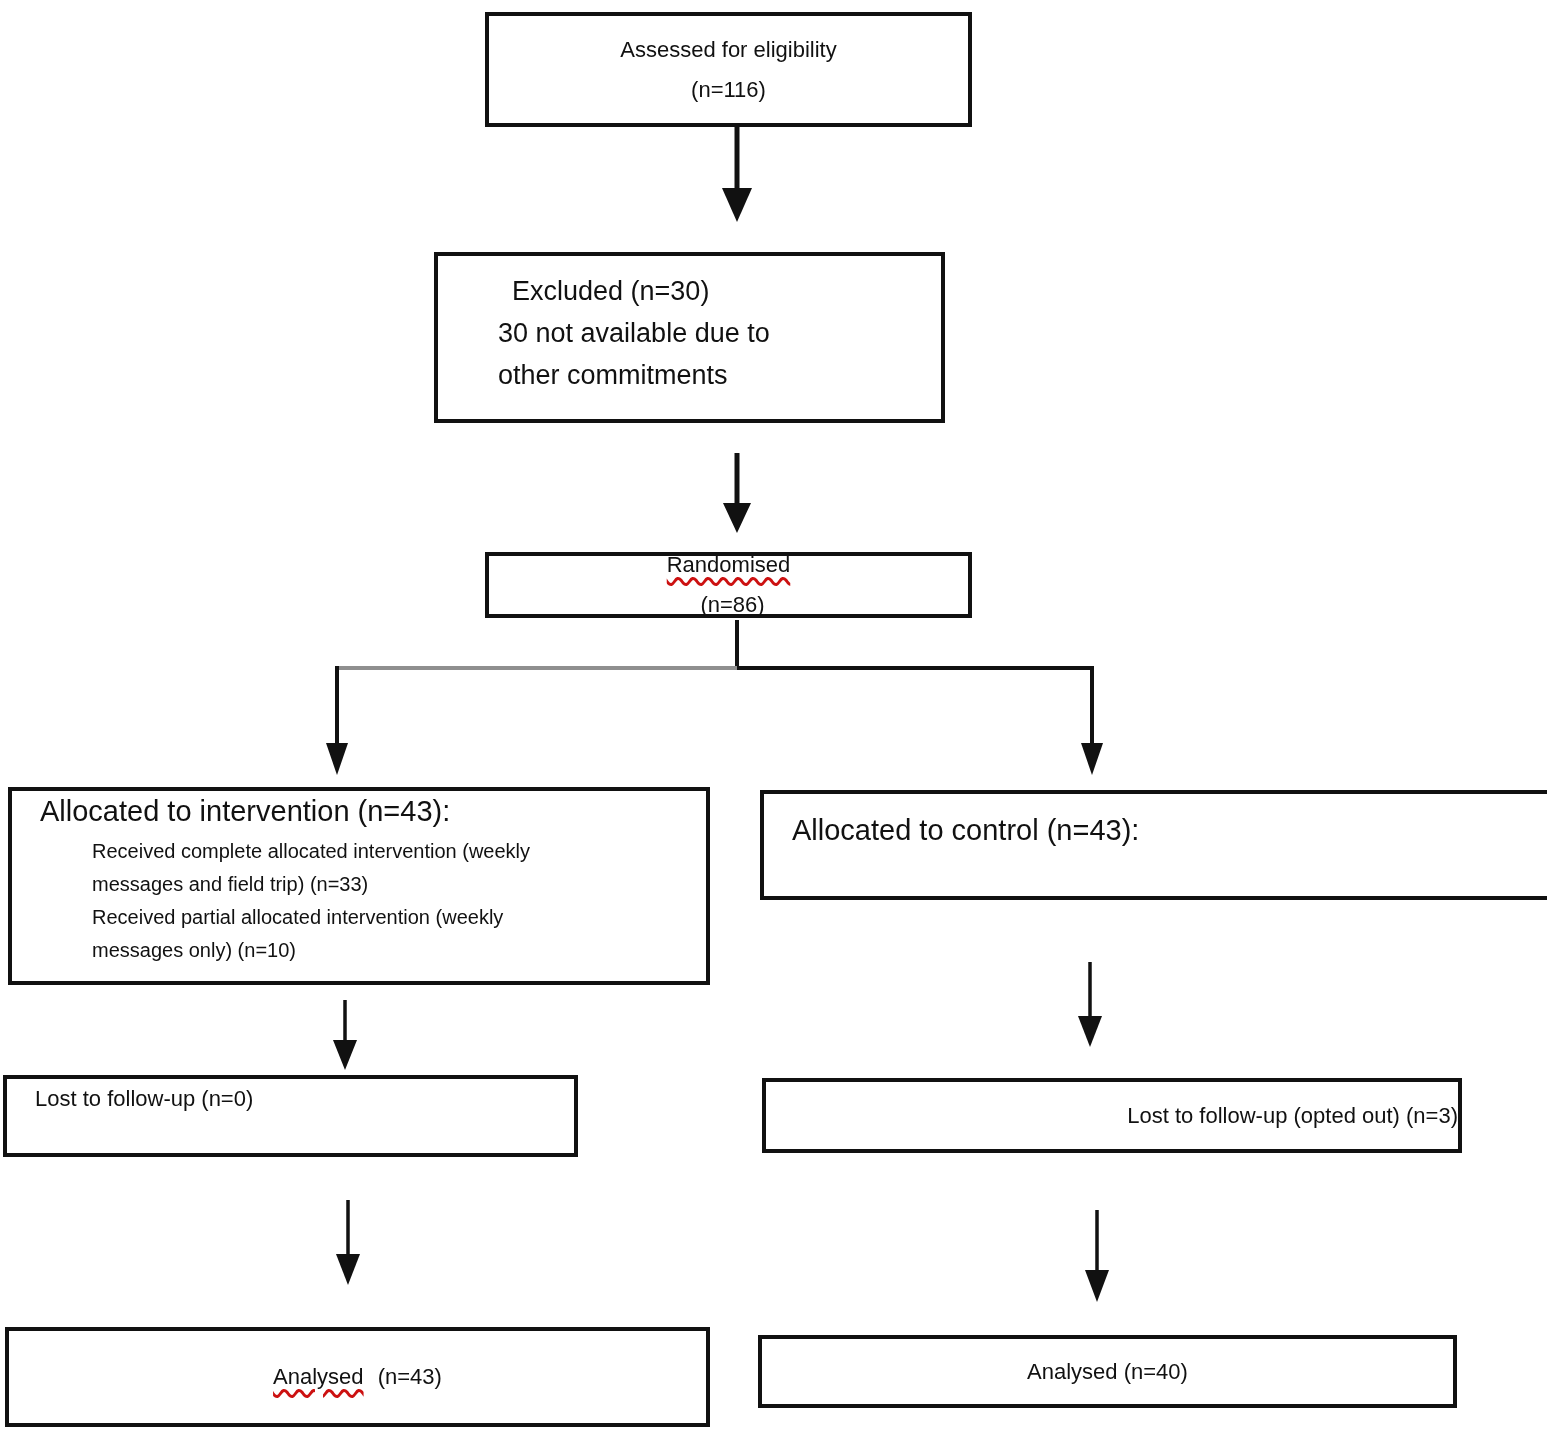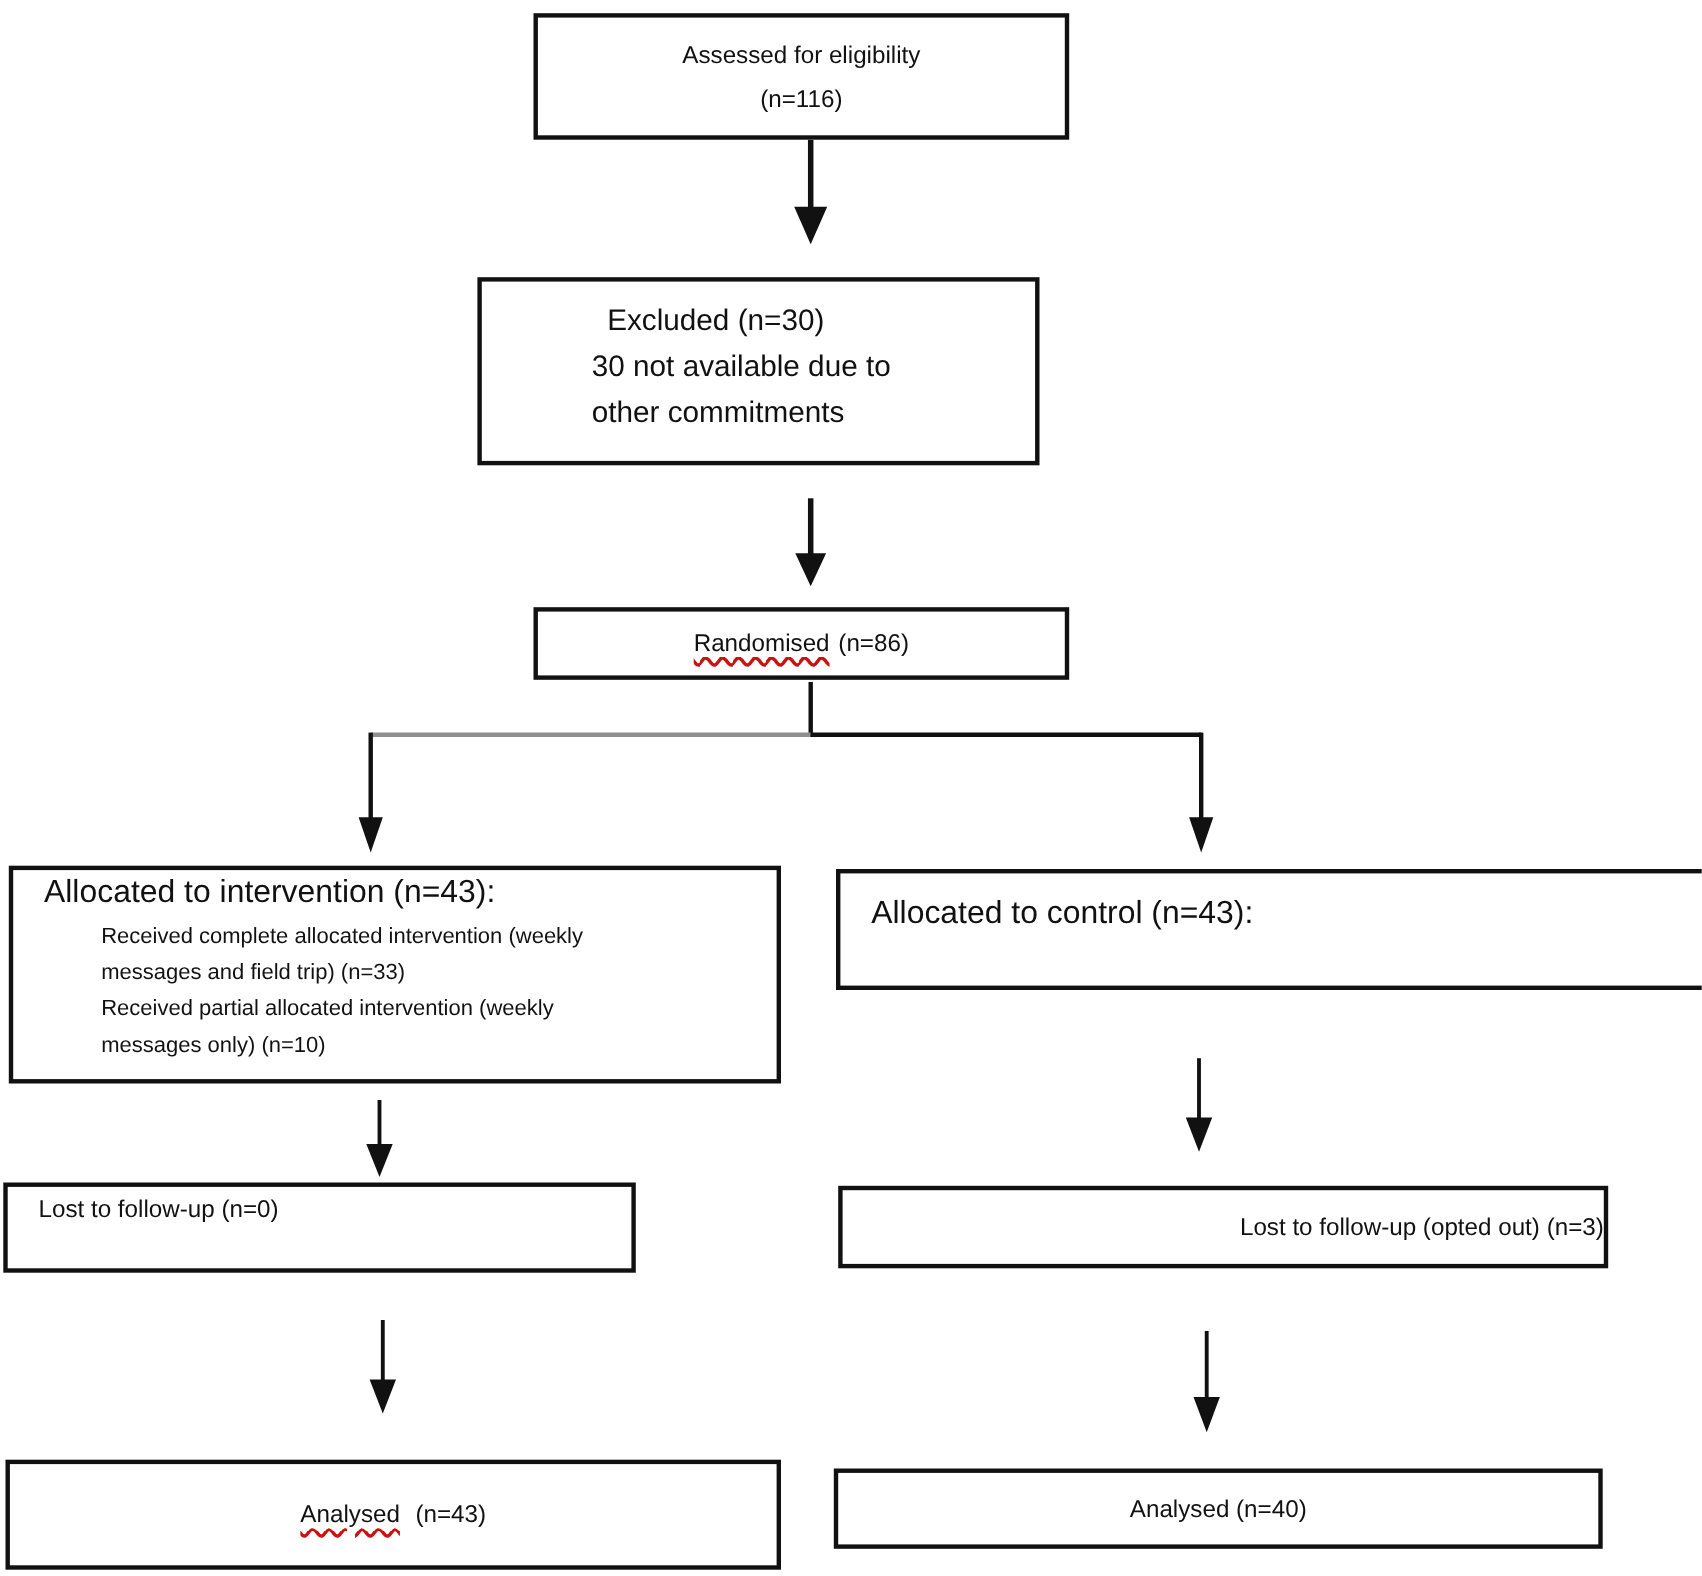--- a/index.html
+++ b/index.html
@@ -27,24 +27,24 @@
   .stem{stroke:var(--line);fill:none;}
   .stem-gray{stroke:var(--gray);fill:none;}
   .head{fill:var(--line);stroke:none;}
 
   .center-text{display:flex;flex-direction:column;align-items:center;justify-content:center;text-align:center;}
   .fs-body{font-size:22px;line-height:40px;}
   .fs-head{font-size:29px;line-height:36px;}
   .fs-sub{font-size:20px;line-height:33px;}
 
   #box-assessed{left:485px;top:12px;width:487px;height:115px;}
-  #box-excluded{left:434px;top:252px;width:511px;height:171px;padding:14px 10px 0 100px;box-sizing:border-box;}
+  #box-excluded{left:434px;top:252px;width:511px;height:171px;padding:14px 10px 0 60px;box-sizing:border-box;}
   #box-excluded .l1{text-indent:14px;}
   #box-excluded div{font-size:27px;line-height:42px;white-space:nowrap;}
-  #box-randomised{left:485px;top:552px;width:487px;height:66px;flex-direction:row;}
+  #box-randomised{left:485px;top:552px;width:487px;height:66px;flex-direction:column;}
   #box-alloc-int{left:8px;top:787px;width:702px;height:198px;padding:2px 8px 0 28px;box-sizing:border-box;}
   #box-alloc-int .details{margin-left:52px;margin-top:6px;}
   #box-alloc-ctrl{left:760px;top:790px;width:793px;height:110px;padding:18px 8px 0 28px;box-sizing:border-box;}
   #box-lost-int{left:3px;top:1075px;width:575px;height:82px;align-items:flex-start;justify-content:flex-start;display:flex;flex-direction:column;padding-left:28px;box-sizing:border-box;border:4px solid var(--border);position:absolute;background:var(--bg);}
   #box-lost-ctrl{left:762px;top:1078px;width:700px;height:75px;align-items:flex-end;justify-content:center;display:flex;flex-direction:column;padding-left:32px;box-sizing:border-box;border:4px solid var(--border);position:absolute;background:var(--bg);}
   #box-analysed-int{left:5px;top:1327px;width:705px;height:100px;}
   #box-analysed-ctrl{left:758px;top:1335px;width:699px;height:73px;}
 
   .squiggle{
     text-decoration-line:underline;

